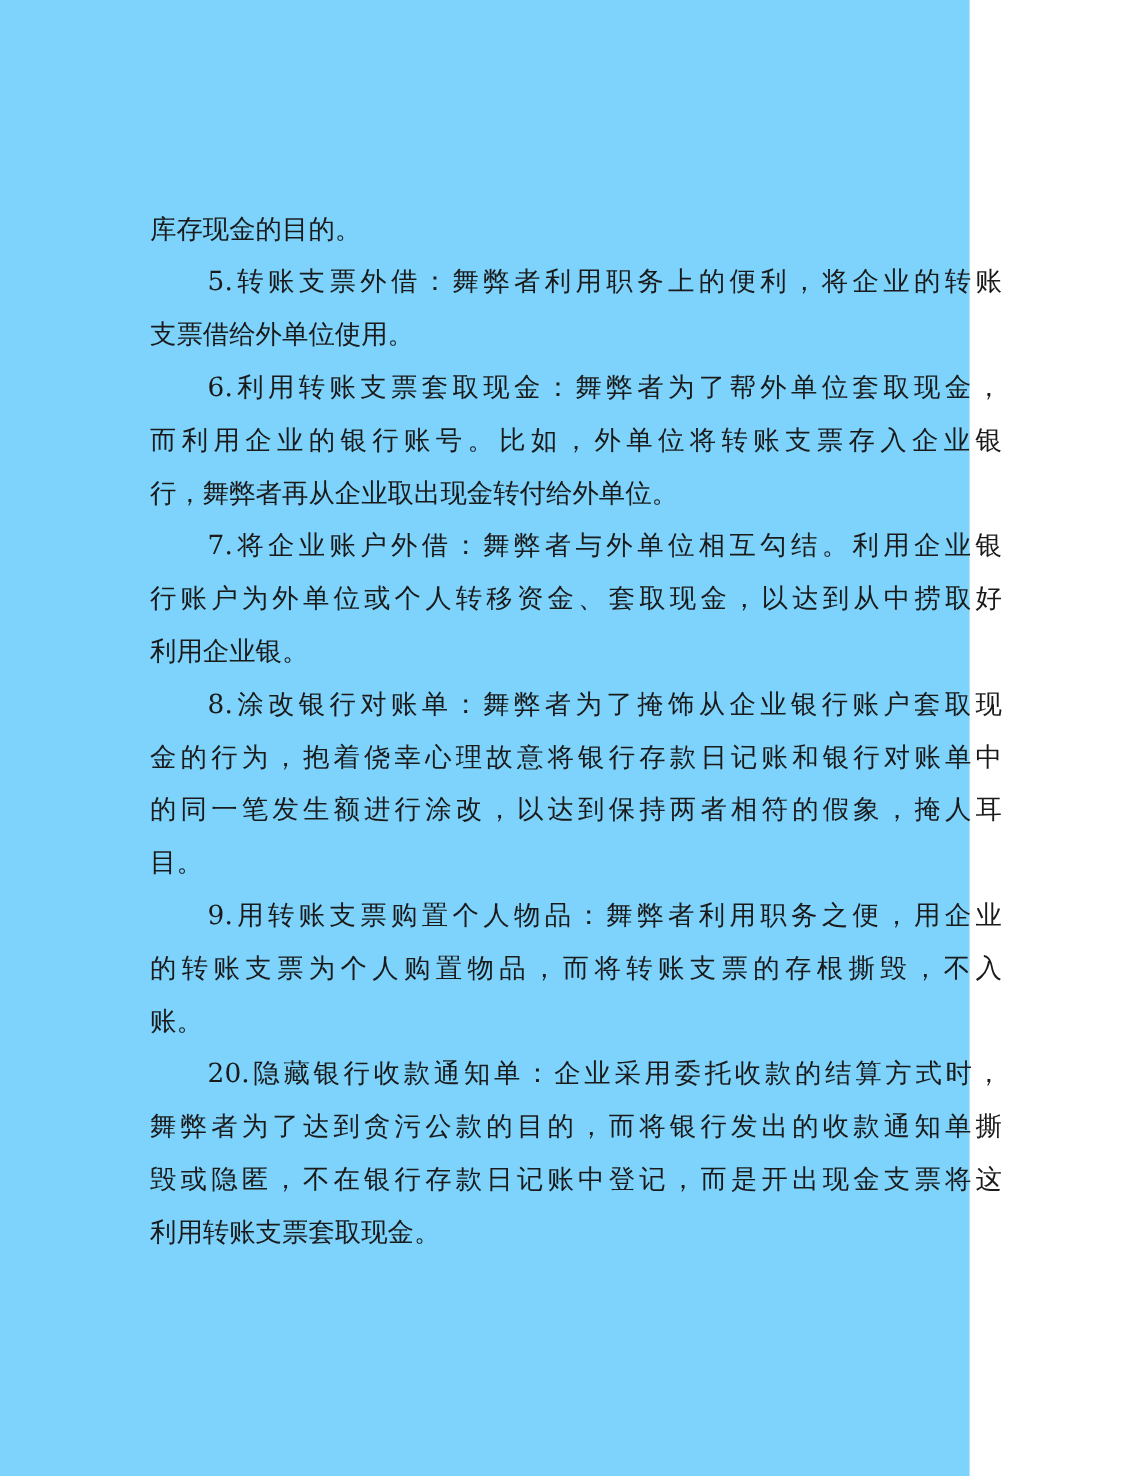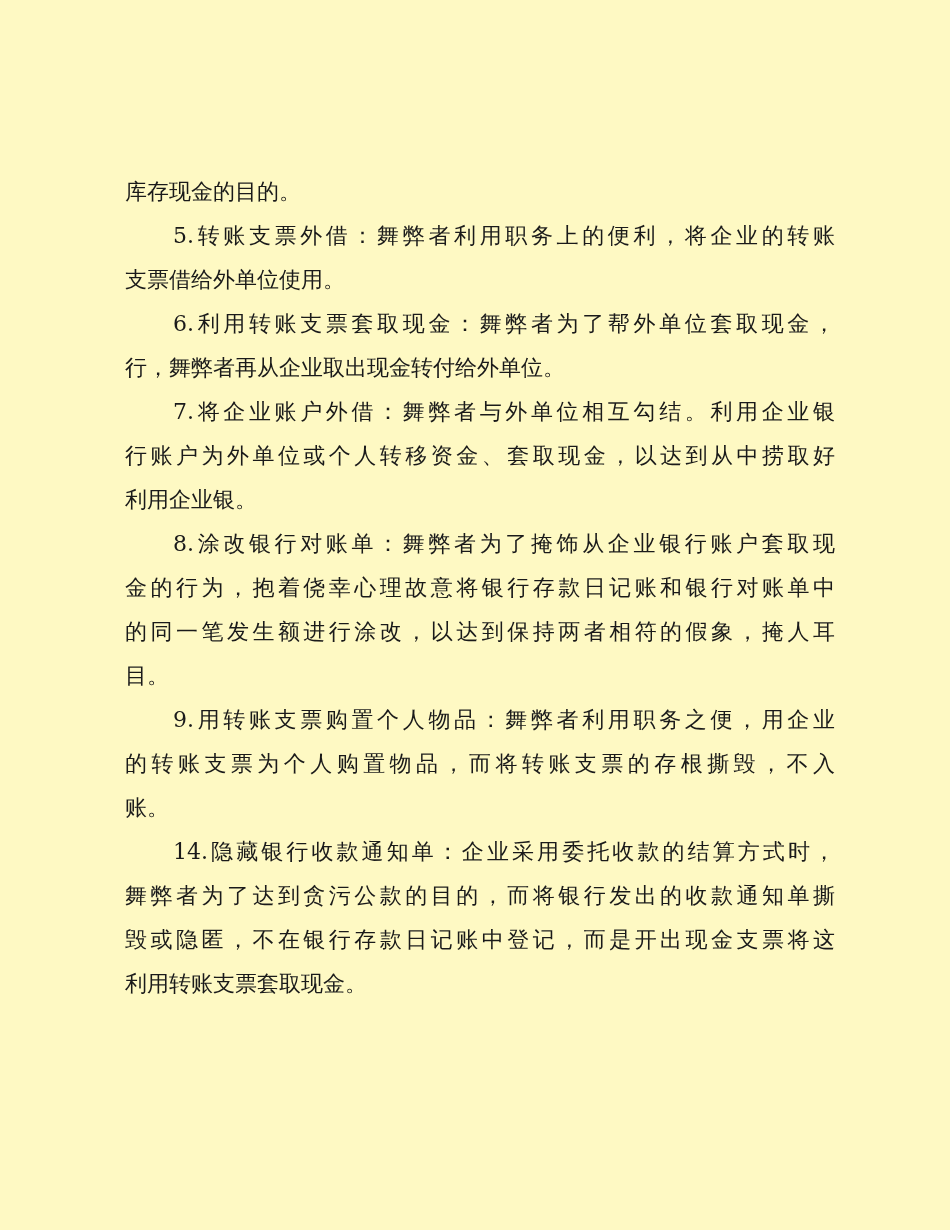--- a/index.html
+++ b/index.html
@@ -1,18 +1,18 @@
 <!DOCTYPE html>
 <html><head>
 <meta charset="utf-8">
 <style>
   html, body { margin: 0; padding: 0; background: #ffffff; }
   body { width: 950px; height: 1230px; position: relative; overflow: hidden; }
   .page {
-    position: absolute; left: 0; top: 0; width: 950px; height: 1230px; background: #fef9c3;
+    position: absolute; left: 0; top: 0; width: 808px; height: 1230px; background: #7dd3fc;
   }
   .body-text {
     position: absolute; left: 125px; top: 170px; width: 710px;
     font-family: "DejaVu Serif", "Liberation Serif", serif;
     font-size: 22px; color: #1a1a1a;
   }
   .line {
     height: 44px; line-height: 44px; white-space: nowrap;
     text-align: justify; text-align-last: justify;
   }
@@ -29,20 +29,21 @@
       <div class="line last">库存现金的目的。</div>
     </div>
 
     <div>
       <div class="line indent">5.转账支票外借：舞弊者利用职务上的便利，将企业的转账</div>
       <div class="line last">支票借给外单位使用。</div>
     </div>
 
     <div>
       <div class="line indent">6.利用转账支票套取现金：舞弊者为了帮外单位套取现金，</div>
+      <div class="line">而利用企业的银行账号。比如，外单位将转账支票存入企业银</div>
       <div class="line last">行，舞弊者再从企业取出现金转付给外单位。</div>
     </div>
 
     <div>
       <div class="line indent">7.将企业账户外借：舞弊者与外单位相互勾结。利用企业银</div>
       <div class="line">行账户为外单位或个人转移资金、套取现金，以达到从中捞取好</div>
       <div class="line last">利用企业银。</div>
     </div>
 
     <div>
@@ -52,20 +53,20 @@
       <div class="line last">目。</div>
     </div>
 
     <div>
       <div class="line indent">9.用转账支票购置个人物品：舞弊者利用职务之便，用企业</div>
       <div class="line">的转账支票为个人购置物品，而将转账支票的存根撕毁，不入</div>
       <div class="line last">账。</div>
     </div>
 
     <div>
-      <div class="line indent">14.隐藏银行收款通知单：企业采用委托收款的结算方式时，</div>
+      <div class="line indent">20.隐藏银行收款通知单：企业采用委托收款的结算方式时，</div>
       <div class="line">舞弊者为了达到贪污公款的目的，而将银行发出的收款通知单撕</div>
       <div class="line">毁或隐匿，不在银行存款日记账中登记，而是开出现金支票将这</div>
       <div class="line last">利用转账支票套取现金。</div>
     </div>
 
   </div>
 </div>
 
 </body></html>

